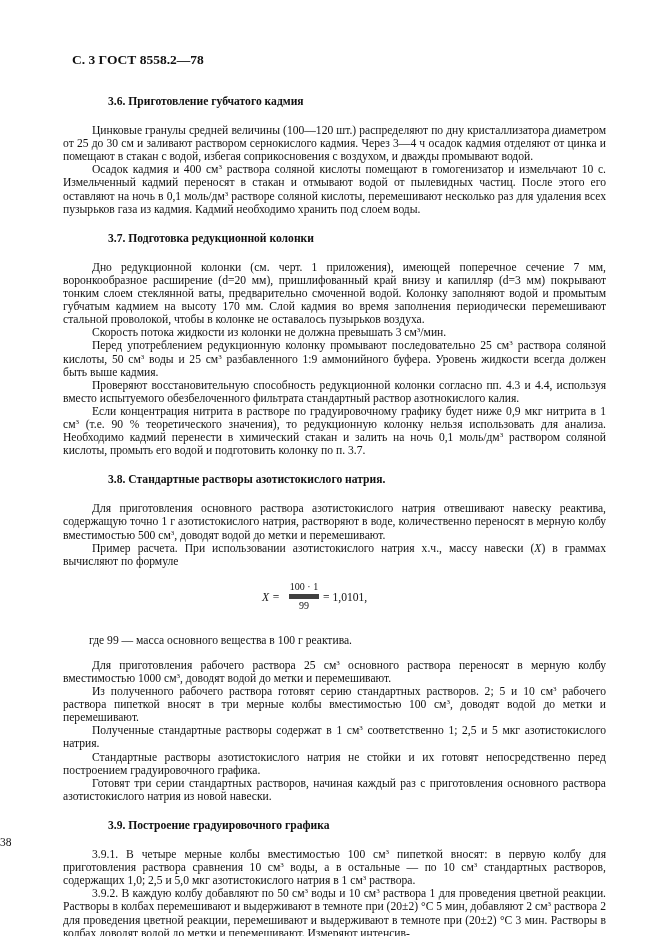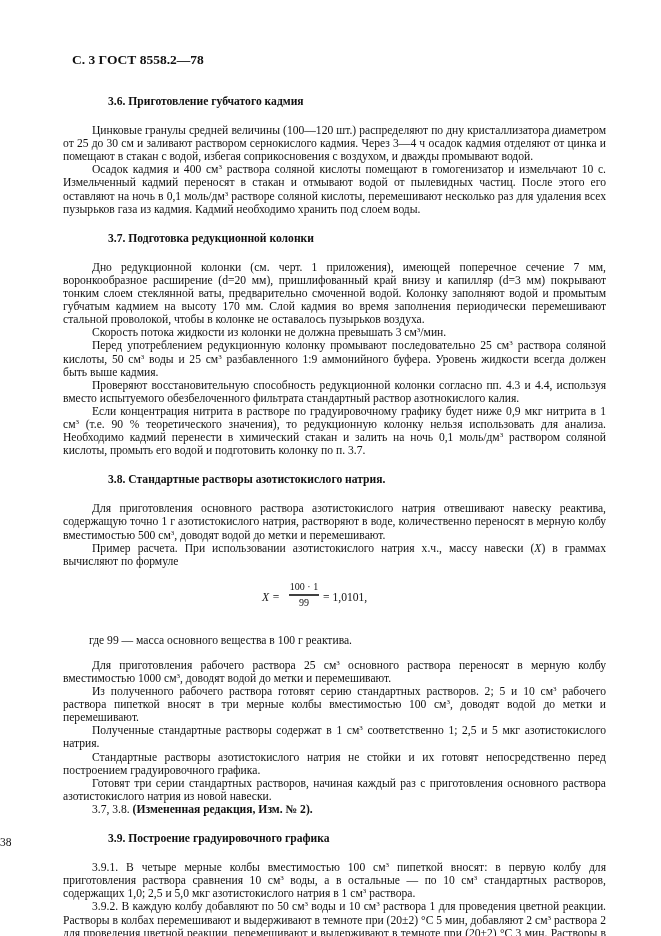--- a/index.html
+++ b/index.html
@@ -6,21 +6,21 @@
   body { width: 661px; height: 936px; position: relative; overflow: hidden;
          font-family: "Liberation Serif", serif; color: #111; }
   .header { position: absolute; left: 72px; top: 52px; font-weight: bold; font-size: 13.5px; }
   .body { position: absolute; left: 63px; top: 79px; width: 543px; font-size: 11.6px; line-height: 13.1px; }
   .p { text-align: justify; text-indent: 29px; margin: 0; }
   .h { font-weight: bold; margin: 16px; padding-left: 29px; }
   .mixed { text-indent: 29px; margin: 0; }
   .formula { position: relative; height: 44px; margin: 10px 0 4px 0; }
   .fx { position: absolute; left: 199px; top: 13px; font-style: italic; }
   .frac { position: absolute; left: 226px; top: 2px; text-align: center; width: 30px; font-size: 10px; line-height: 13px; }
-  .frac .num { border-bottom: 2px solid #404040; padding-bottom: 1px; }
+  .frac .num { border-bottom: 5px solid #404040; padding-bottom: 1px; }
   .fres { position: absolute; left: 260px; top: 13px; }
   .where { margin: 12px; padding-left: 14px; }
   sup { font-size: 7px; line-height: 0; vertical-align: 4px; }
   .pagenum { position: absolute; left: 0; width: 661px; top: 836px; text-align: left; font-size: 11.5px; }
   .b { font-weight: bold; }
 </style>
 </head>
 <body>
 
 <div class="header">С. 3 ГОСТ 8558.2—78</div>
@@ -49,20 +49,19 @@
     </div>
     <span class="fres">= 1,0101,</span>
   </div>
 
   <p class="where">где 99 — масса основного вещества в 100 г реактива.</p>
   <p class="p"><span>Для приготовления рабочего раствора 25 см</span><sup>3</sup><span> основного раствора переносят в мерную колбу вместимостью 1000 см</span><sup>3</sup><span>, доводят водой до метки и перемешивают.</span></p>
   <p class="p"><span>Из полученного рабочего раствора готовят серию стандартных растворов. 2; 5 и 10 см</span><sup>3</sup><span> рабочего раствора пипеткой вносят в три мерные колбы вместимостью 100 см</span><sup>3</sup><span>, доводят водой до метки и перемешивают.</span></p>
   <p class="p"><span>Полученные стандартные растворы содержат в 1 см</span><sup>3</sup><span> соответственно 1; 2,5 и 5 мкг азотистокислого натрия.</span></p>
   <p class="p">Стандартные растворы азотистокислого натрия не стойки и их готовят непосредственно перед построением градуировочного графика.</p>
   <p class="p">Готовят три серии стандартных растворов, начиная каждый раз с приготовления основного раствора азотистокислого натрия из новой навески.</p>
-  <p class="mixed"><span>3.7, 3.8. </span><span class="b">(Измененная редакция, Изм. № 2).</span></p>
 
   <p class="h">3.9. Построение градуировочного графика</p>
   <p class="p"><span>3.9.1. В четыре мерные колбы вместимостью 100 см</span><sup>3</sup><span> пипеткой вносят: в первую колбу для приготовления раствора сравнения 10 см</span><sup>3</sup><span> воды, а в остальные — по 10 см</span><sup>3</sup><span> стандартных растворов, содержащих 1,0; 2,5 и 5,0 мкг азотистокислого натрия в 1 см</span><sup>3</sup><span> раствора.</span></p>
   <p class="p"><span>3.9.2. В каждую колбу добавляют по 50 см</span><sup>3</sup><span> воды и 10 см</span><sup>3</sup><span> раствора 1 для проведения цветной реакции. Растворы в колбах перемешивают и выдерживают в темноте при (20±2) °С 5 мин, добавляют 2 см</span><sup>3</sup><span> раствора 2 для проведения цветной реакции, перемешивают и выдерживают в темноте при (20±2) °С 3 мин. Растворы в колбах доводят водой до метки и перемешивают. Измеряют интенсив-</span></p>
 </div>
 
 <div class="pagenum">38</div>
 
 </body></html>

